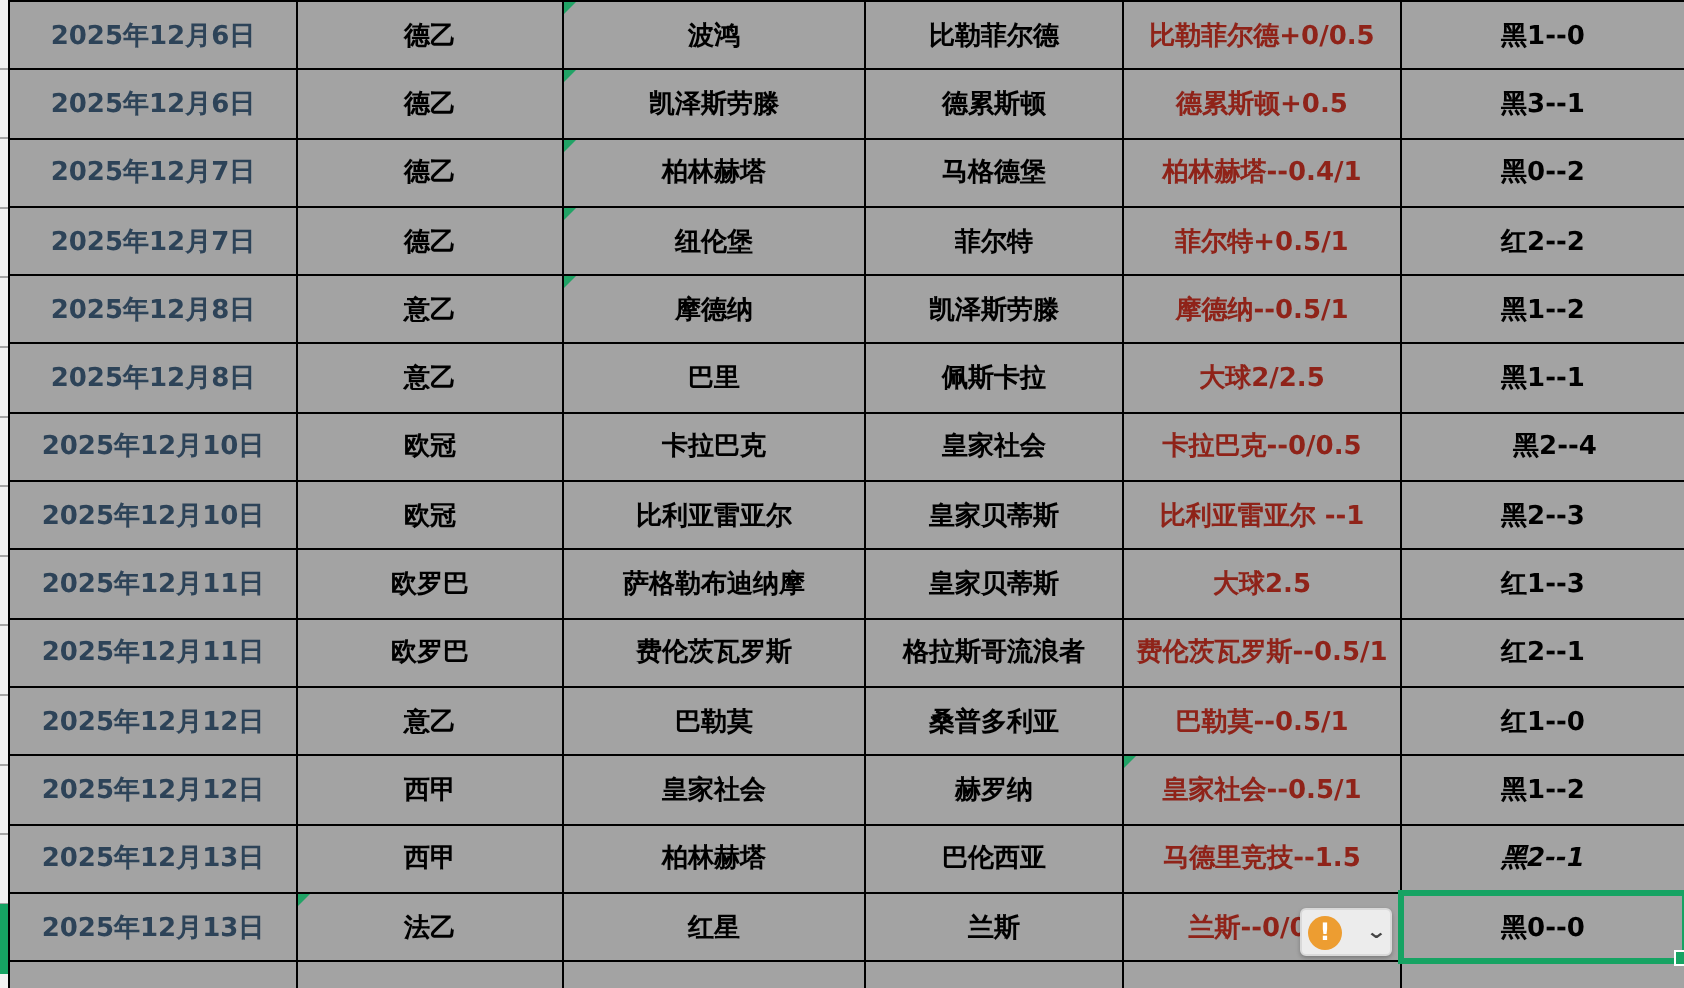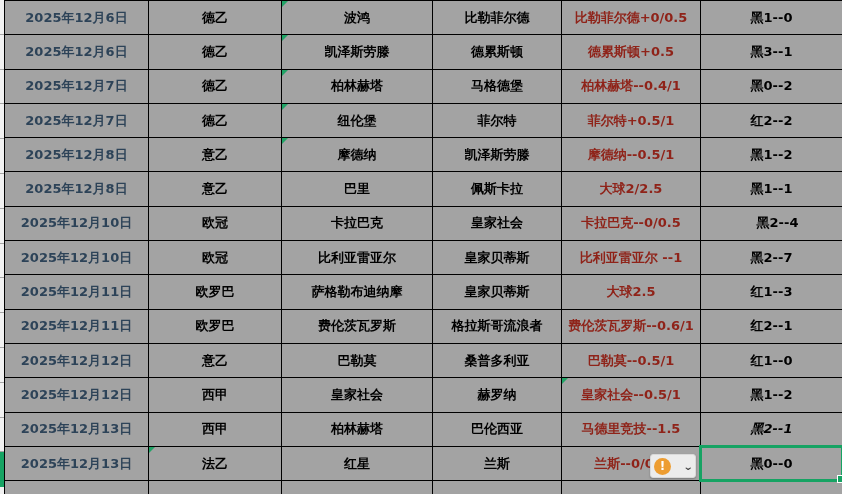--- a/index.html
+++ b/index.html
@@ -146,36 +146,36 @@
           <td class="c-away" style="color: rgb(0, 0, 0);">皇家社会</td>
           <td class="c-handicap" style="color: rgb(143, 35, 25);">卡拉巴克--0/0.5</td>
           <td class="c-result" style="color: rgb(0, 0, 0); padding-left: 12px;">黑2--4</td>
         </tr>
         <tr>
           <td class="c-date" style="color: rgb(45, 67, 88);">2025年12月10日</td>
           <td class="c-league" style="color: rgb(0, 0, 0);">欧冠</td>
           <td class="c-home" style="color: rgb(0, 0, 0);">比利亚雷亚尔</td>
           <td class="c-away" style="color: rgb(0, 0, 0);">皇家贝蒂斯</td>
           <td class="c-handicap" style="color: rgb(143, 35, 25);">比利亚雷亚尔 --1</td>
-          <td class="c-result" style="color: rgb(0, 0, 0);">黑2--7</td>
+          <td class="c-result" style="color: rgb(0, 0, 0);">黑2--3</td>
         </tr>
         <tr>
           <td class="c-date" style="color: rgb(45, 67, 88);">2025年12月11日</td>
           <td class="c-league" style="color: rgb(0, 0, 0);">欧罗巴</td>
           <td class="c-home" style="color: rgb(0, 0, 0);">萨格勒布迪纳摩</td>
           <td class="c-away" style="color: rgb(0, 0, 0);">皇家贝蒂斯</td>
           <td class="c-handicap" style="color: rgb(143, 35, 25);">大球2.5</td>
           <td class="c-result" style="color: rgb(0, 0, 0);">红1--3</td>
         </tr>
         <tr>
           <td class="c-date" style="color: rgb(45, 67, 88);">2025年12月11日</td>
           <td class="c-league" style="color: rgb(0, 0, 0);">欧罗巴</td>
           <td class="c-home" style="color: rgb(0, 0, 0);">费伦茨瓦罗斯</td>
           <td class="c-away" style="color: rgb(0, 0, 0);">格拉斯哥流浪者</td>
-          <td class="c-handicap" style="color: rgb(143, 35, 25);">费伦茨瓦罗斯--0.6/1</td>
+          <td class="c-handicap" style="color: rgb(143, 35, 25);">费伦茨瓦罗斯--0.5/1</td>
           <td class="c-result" style="color: rgb(0, 0, 0);">红2--1</td>
         </tr>
         <tr>
           <td class="c-date" style="color: rgb(45, 67, 88);">2025年12月12日</td>
           <td class="c-league" style="color: rgb(0, 0, 0);">意乙</td>
           <td class="c-home" style="color: rgb(0, 0, 0);">巴勒莫</td>
           <td class="c-away" style="color: rgb(0, 0, 0);">桑普多利亚</td>
           <td class="c-handicap" style="color: rgb(143, 35, 25);">巴勒莫--0.5/1</td>
           <td class="c-result" style="color: rgb(0, 0, 0);">红1--0</td>
         </tr>

